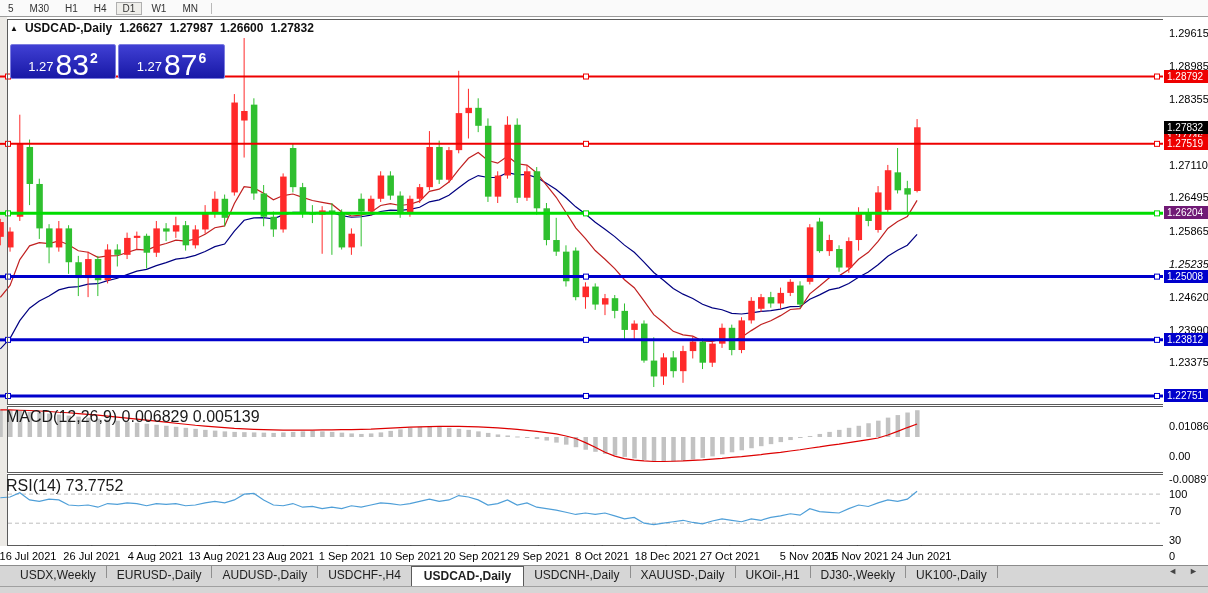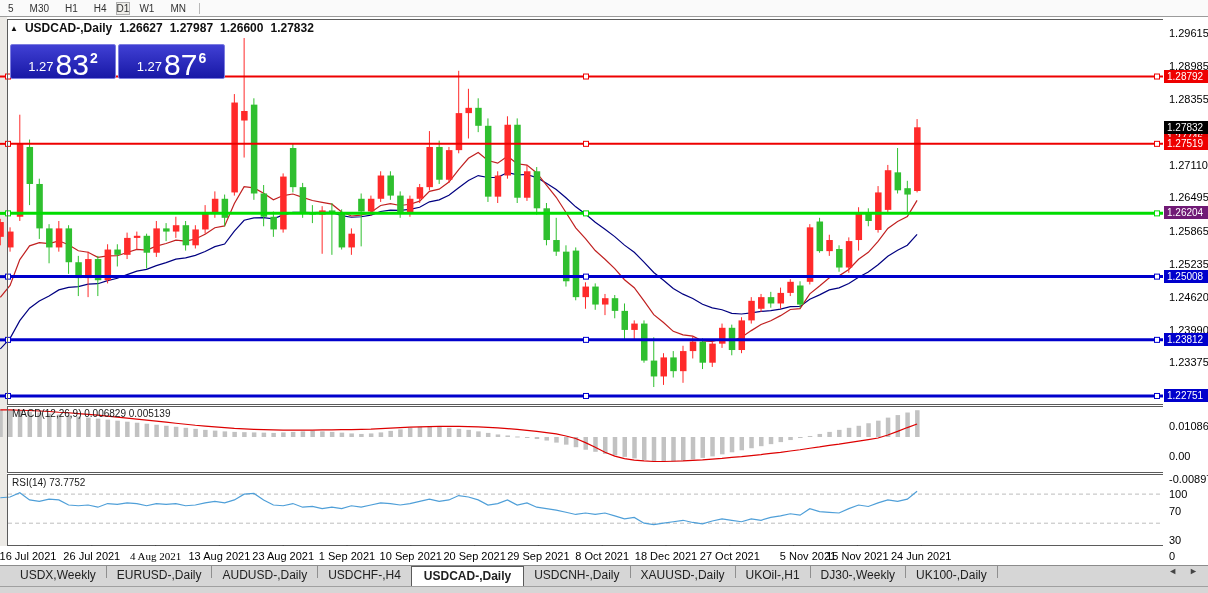--- a/index.html
+++ b/index.html
@@ -3,21 +3,21 @@
 <meta charset="utf-8">
 <style>
   html,body{margin:0;padding:0;background:#d4d0c8;}
   .window{position:relative;width:1208px;height:593px;background:#ffffff;overflow:hidden;
           font-family:"Liberation Sans",sans-serif;}
   
   .toolbar{position:absolute;top:0;left:0;width:100%;height:16px;background:#fafafa;
            border-bottom:1px solid #9b9b9b;display:flex;align-items:center;font-size:10px;
            color:#333;z-index:7;}
   .tf{padding:1px 7px;margin:0 1px;cursor:default;}
-  .tf.active{background:#efeeea;border:1px solid #b0b0b0;padding:0 0;}
+  .tf.active{background:#efeeea;border:1px solid #b0b0b0;padding:0 6px;}
   .tf-sep{width:1px;height:11px;background:#b9b9b9;margin:0 5px;}
   
   #chart-svg{position:absolute;top:0;left:0;z-index:1;}
   
   .symbol-line{position:absolute;top:21px;left:10px;font-size:12px;font-weight:bold;color:#101010;
                z-index:4;display:flex;gap:7px;align-items:center;white-space:nowrap;}
   .tri{font-size:8px;}
   
   .trade-panel{position:absolute;left:10px;top:42px;width:217px;z-index:6;}
   .tp-row1{display:flex;height:21px;}
@@ -31,21 +31,21 @@
   .vol{width:65px;border:1px solid #9fa4c8;border-left:none;border-right:none;text-align:right;
        font-size:12px;padding:0 4px 0 0;color:#000;font-family:"Liberation Sans",sans-serif;}
   .tp-row2{display:flex;margin-top:2px;gap:2px;}
   .price-box{height:33px;background:linear-gradient(#4040d4,#1818a6);border:1px solid #7d7de0;
              border-radius:2px;color:#fff;display:flex;align-items:flex-end;justify-content:center;}
   .pb-sell{width:104px;}.pb-buy{width:105px;}
   .pb-small{font-size:13px;line-height:15px;margin-bottom:4px;}
   .pb-big{font-size:30px;line-height:29px;margin:0 1px -1px 2px;}
   .pb-sup{font-size:14px;line-height:14px;margin-bottom:13px;font-weight:bold;}
   
-  .ind-label{position:absolute;left:12px;font-size:10px;color:#1a1a1a;z-index:3;white-space:nowrap;}
+  .ind-label{position:absolute;left:6px;font-size:16px;color:#1a1a1a;z-index:3;white-space:nowrap;}
   
   .price-axis{position:absolute;left:1163px;top:17px;width:45px;height:547px;z-index:2;background:#fff;}
   .pa-tick{position:absolute;left:6px;height:13px;line-height:13px;font-size:11px;color:#000;white-space:nowrap;}
   .pa-box{position:absolute;left:1px;width:42px;height:13px;line-height:13px;font-size:10px;
           color:#fff;padding-left:3px;white-space:nowrap;}
   
   .date-axis{position:absolute;left:0;top:546px;width:1163px;height:18px;z-index:2;background:#fff;}
   .da-label{position:absolute;top:4px;font-size:11px;color:#000;transform:translateX(-50%);white-space:nowrap;}
   
   .tab-bar{position:absolute;top:565px;left:0;width:1208px;height:20px;background:#d6d6d6;
@@ -467,21 +467,21 @@
     <span>73.7752</span>
   </div>
 
   <div class="price-axis" id="price-axis">
       <div class="pa-tick" style="top: 9.5px;">1.29615</div>
       <div class="pa-tick" style="top: 42.8144px;">1.28985</div>
       <div class="pa-tick" style="top: 76.1288px;">1.28355</div>
       <div class="pa-tick" style="top: 141.964px;">1.27110</div>
       <div class="pa-tick" style="top: 174.486px;">1.26495</div>
       <div class="pa-tick" style="top: 207.8px;">1.25865</div>
-      <div class="pa-tick" style="top: 241.114px;">1.25235</div>
+      <div class="pa-tick" style="top: 241.114px; font-style: italic;">1.25235</div>
       <div class="pa-tick" style="top: 273.636px;">1.24620</div>
       <div class="pa-tick" style="top: 306.95px;">1.23990</div>
       <div class="pa-tick" style="top: 339.471px;">1.23375</div>
       <div class="pa-box" style="top: 113.5px; background: rgb(224, 0, 0); z-index: 1;">1.27746</div>
       <div class="pa-box" style="top: 53.0202px; background: rgb(238, 0, 0); z-index: 2;">1.28792</div>
       <div class="pa-box" style="top: 120.336px; background: rgb(238, 0, 0); z-index: 2;">1.27519</div>
       <div class="pa-box" style="top: 189px; background: #701a75; z-index: 2;">1.26204</div>
       <div class="pa-box" style="top: 253.118px; background: rgb(0, 0, 204); z-index: 2;">1.25008</div>
       <div class="pa-box" style="top: 316.363px; background: rgb(0, 0, 204); z-index: 2;">1.23812</div>
       <div class="pa-box" style="top: 372.468px; background: rgb(0, 0, 204); z-index: 2;">1.22751</div>
@@ -490,21 +490,21 @@
       <div class="pa-tick" style="top: 432.5px;">0.00</div>
       <div class="pa-tick" style="top: 455.5px;">-0.008974</div>
       <div class="pa-tick" style="top: 470.5px;">100</div>
       <div class="pa-tick" style="top: 487.5px;">70</div>
       <div class="pa-tick" style="top: 516.5px;">30</div>
       <div class="pa-tick" style="top: 532.5px;">0</div>
     </div>
   <div class="date-axis" id="date-axis">
       <div class="da-label" style="left: 28px;">16 Jul 2021</div>
       <div class="da-label" style="left: 91.8px;">26 Jul 2021</div>
-      <div class="da-label" style="left: 155.6px; font-family: Liberation Serif, serif;">4 Aug 2021</div>
+      <div class="da-label" style="left: 155.6px;">4 Aug 2021</div>
       <div class="da-label" style="left: 219.4px;">13 Aug 2021</div>
       <div class="da-label" style="left: 283.2px;">23 Aug 2021</div>
       <div class="da-label" style="left: 347px;">1 Sep 2021</div>
       <div class="da-label" style="left: 410.8px;">10 Sep 2021</div>
       <div class="da-label" style="left: 474.6px;">20 Sep 2021</div>
       <div class="da-label" style="left: 538.4px;">29 Sep 2021</div>
       <div class="da-label" style="left: 602.2px;">8 Oct 2021</div>
       <div class="da-label" style="left: 666px;">18 Dec 2021</div>
       <div class="da-label" style="left: 729.8px;">27 Oct 2021</div>
       <div class="da-label" style="left: 808px;">5 Nov 2021</div>

